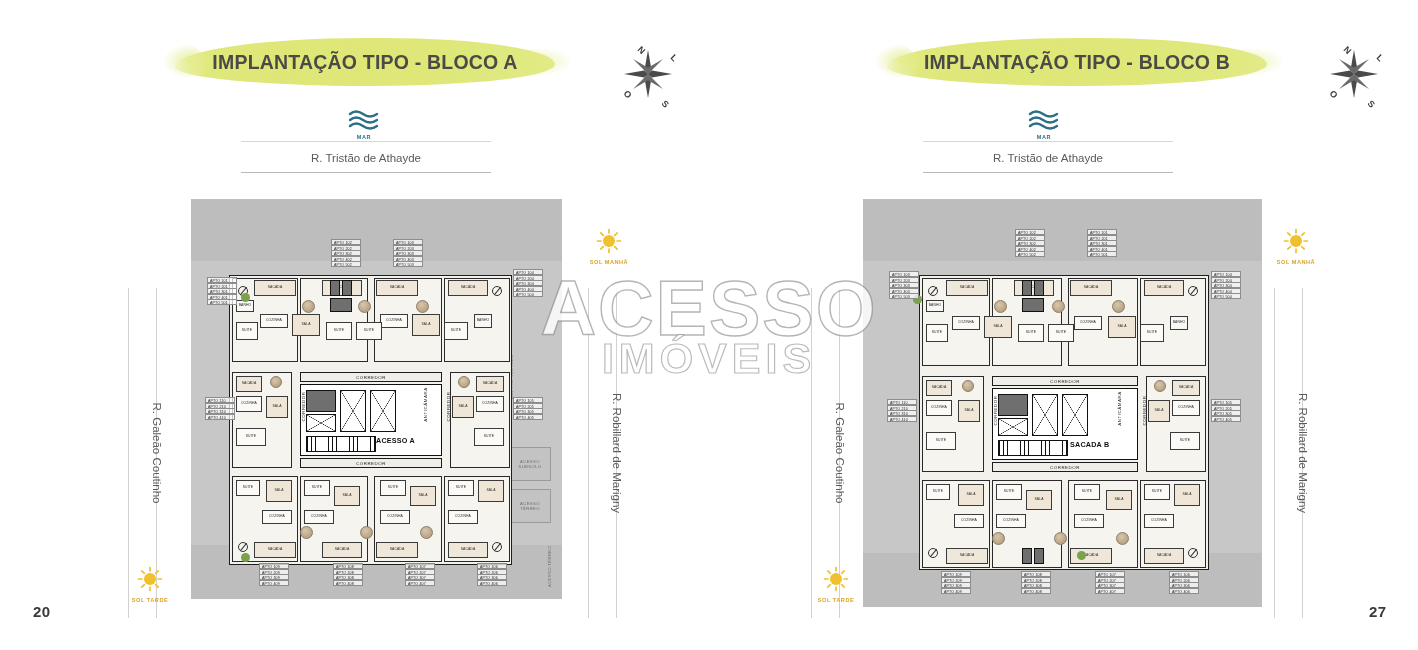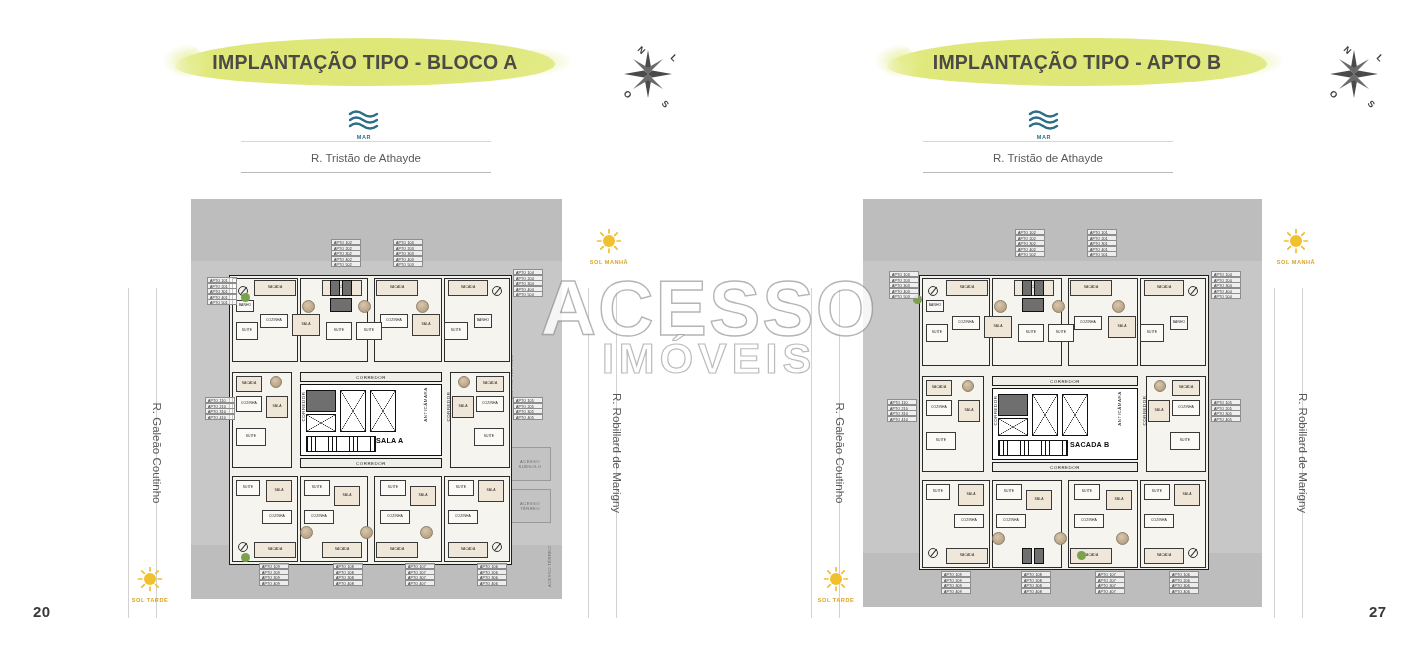--- a/index.html
+++ b/index.html
@@ -506,21 +506,21 @@
 
         <div class="core" style="left:70px; top:108px; width:142px; height:72px;"></div>
         <div class="shaft" style="left:76px; top:114px; width:30px; height:22px;"></div>
         <div class="lift" style="left:76px; top:138px; width:30px; height:18px;"></div>
         <div class="lift" style="left:110px;top:114px; width:26px; height:42px;"></div>
         <div class="lift" style="left:140px;top:114px; width:26px; height:42px;"></div>
         <div class="stair" style="left:76px; top:160px; width:70px; height:16px;"></div>
         <div class="corridor-label vert" style="left:178px; top:126px;">ANTICÂMARA</div>
         <div class="corridor-label vert" style="left:203px; top:128px;">CORREDOR</div>
         <div class="corridor-label vert" style="left:58px;  top:128px;">CORREDOR</div>
-        <div class="core-label" style="left:146px; top:160px;">SALA A</div>
+        <div class="core-label" style="left:146px; top:160px;">ACESSO A</div>
 
         <div class="unit" style="left:2px;  top:96px; width:60px; height:96px;"></div>
         <div class="unit" style="left:220px;top:96px; width:60px; height:96px;"></div>
         <div class="room tile" style="left:6px;  top:100px; width:26px; height:16px;">SACADA</div>
         <div class="room tile" style="left:246px;top:100px; width:28px; height:16px;">SACADA</div>
         <div class="room" style="left:6px;  top:120px; width:26px; height:16px;">COZINHA</div>
         <div class="room" style="left:246px;top:120px; width:28px; height:16px;">COZINHA</div>
         <div class="room sala" style="left:36px; top:120px; width:22px; height:22px;">SALA</div>
         <div class="room sala" style="left:222px;top:120px; width:22px; height:22px;">SALA</div>
         <div class="room" style="left:6px;  top:152px; width:30px; height:18px;">SUÍTE</div>
@@ -638,21 +638,21 @@
         <div class="apt">APTO 306</div>
         <div class="apt">APTO 406</div>
       </div>
     </div>
   </div>
 
   <div class="half b">
 
     <div class="title-wrap">
       <div class="brush"></div>
-      <span class="title-text">IMPLANTAÇÃO TIPO - APTO B</span>
+      <span class="title-text">IMPLANTAÇÃO TIPO - BLOCO B</span>
     </div>
 
     <div class="compass">
       <svg viewBox="0 0 72 72" width="72" height="72" aria-hidden="true">
         <g fill="#4a4a4a">
           <polygon points="36,12 39.5,32 36,36 32.5,32"></polygon>
           <polygon points="60,36 40,39.5 36,36 40,32.5"></polygon>
           <polygon points="36,60 32.5,40 36,36 39.5,40"></polygon>
           <polygon points="12,36 32,32.5 36,36 32,39.5"></polygon>
         </g>

